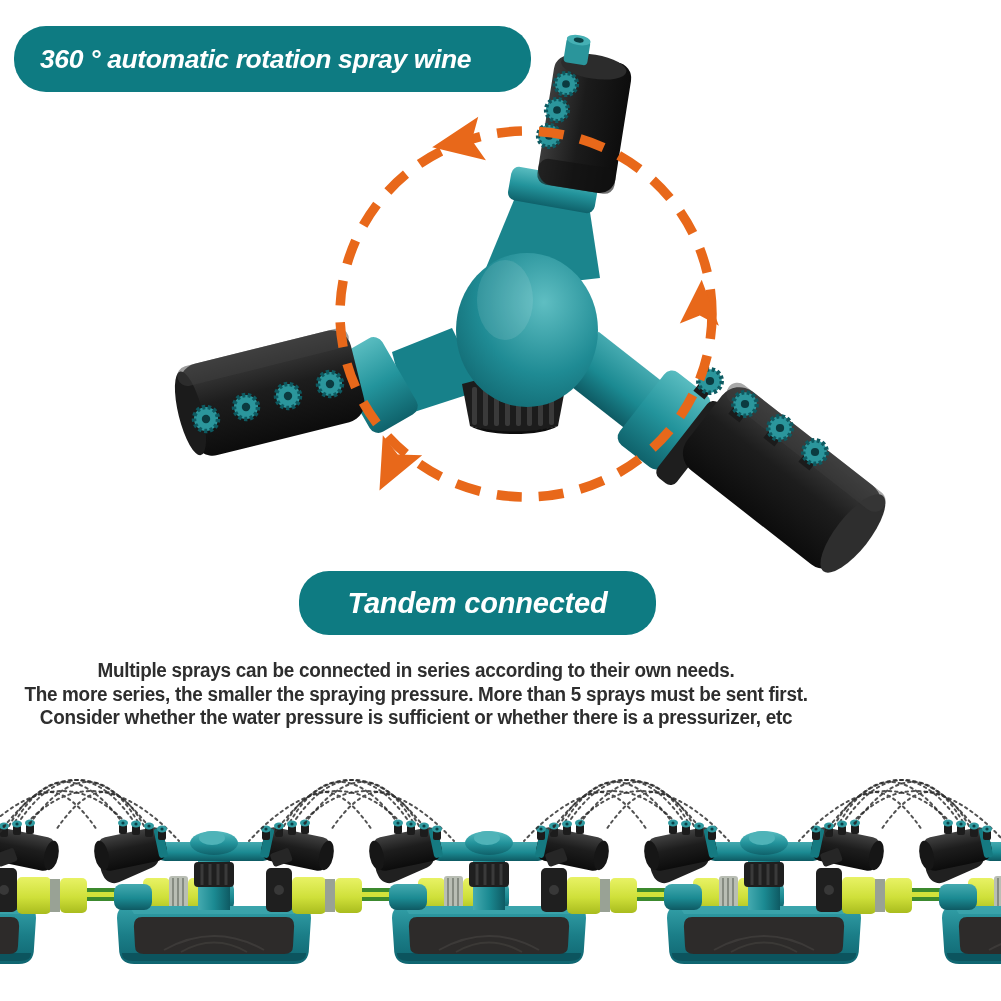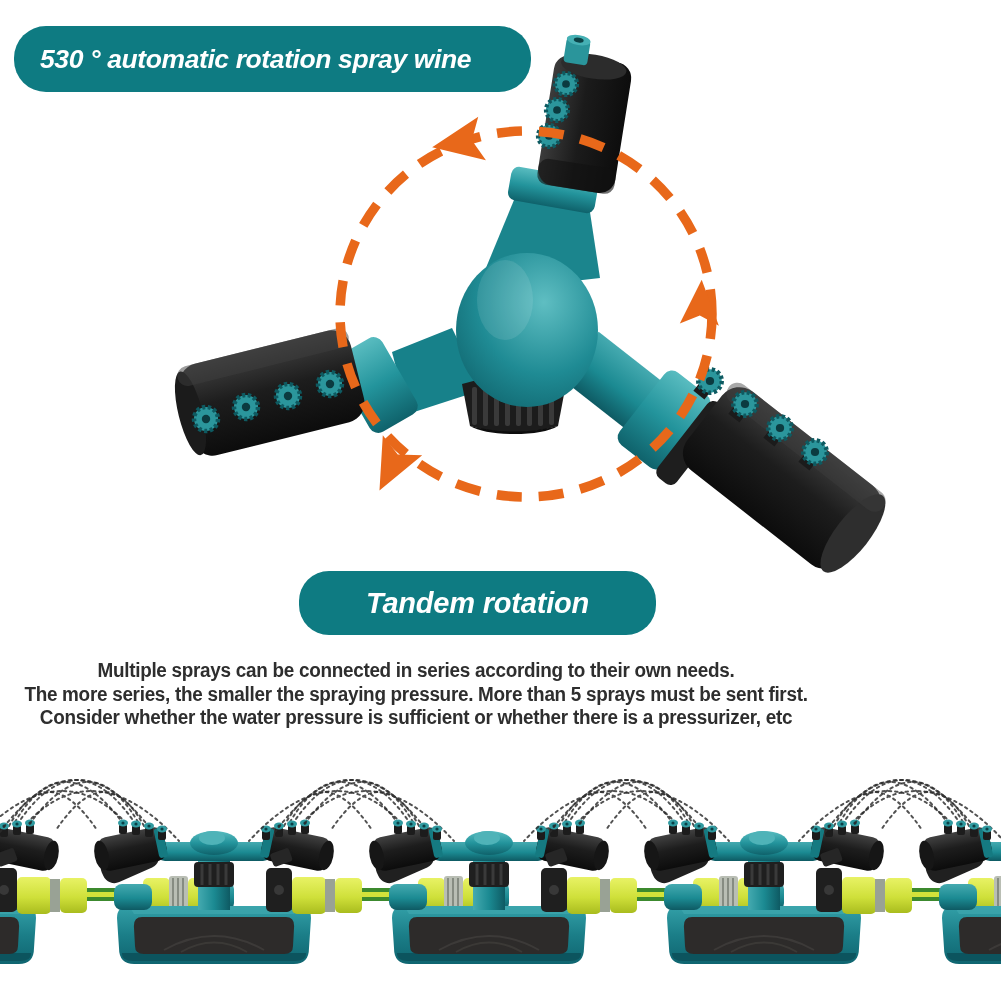--- a/index.html
+++ b/index.html
@@ -275,25 +275,25 @@
     <g>
       <use href="#unit" x="-61"></use>
       <use href="#unit" x="214"></use>
       <use href="#unit" x="489"></use>
       <use href="#unit" x="764"></use>
       <use href="#unit" x="1039"></use>
     </g>
   </svg>
 
   <div class="banner">
-    <span>530 ° automatic rotation spray wine</span>
+    <span>360 ° automatic rotation spray wine</span>
   </div>
 
   <div class="pill">
-    <span>Tandem rotation</span>
+    <span>Tandem connected</span>
   </div>
 
   <div class="desc">
     <div>Multiple sprays can be connected in series according to their own needs.</div>
     <div>The more series, the smaller the spraying pressure. More than 5 sprays must be sent first.</div>
     <div>Consider whether the water pressure is sufficient or whether there is a pressurizer, etc</div>
   </div>
 
 </div>
 

